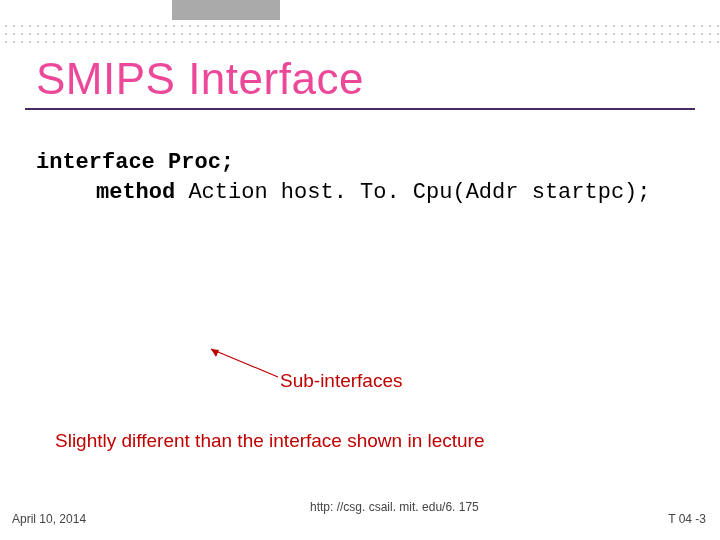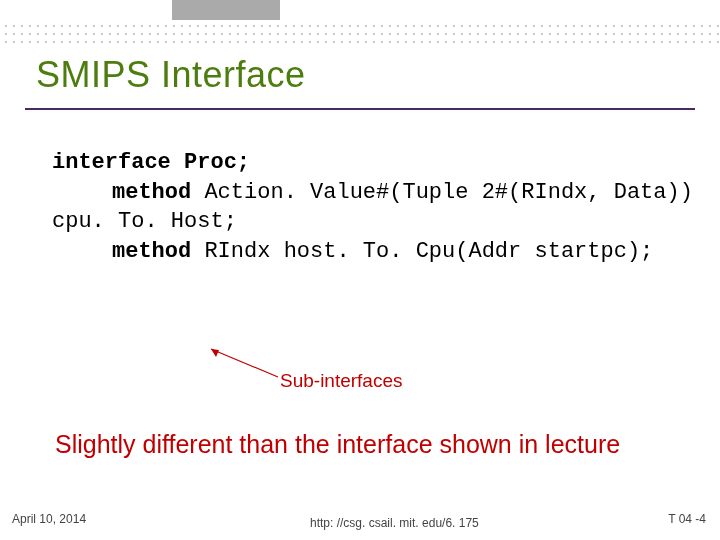--- a/index.html
+++ b/index.html
@@ -26,43 +26,42 @@
     width: 720px;
     height: 24px;
     background-image: radial-gradient(circle, #c9c9c9 1px, transparent 1px);
     background-size: 8px 8px;
     background-position: 2px 2px;
   }
   .title {
     position: absolute;
     top: 54px;
     left: 36px;
-    font-size: 36px;
-    color: #4d7c0f;
+    font-size: 44px;
+    color: #ec4899;
     font-weight: 400;
     letter-spacing: 0.5px;
   }
   .title-underline {
     position: absolute;
     top: 108px;
     left: 25px;
     width: 670px;
     height: 2px;
     background: #4b2a63;
   }
   .code-block {
     position: absolute;
     top: 148px;
     left: 36px;
     width: 660px;
     font-family: "Courier New", Courier, monospace;
     font-size: 22px;
     line-height: 1.35;
     color: #000;
-    margin-left: 16px;
   }
   .code-block .kw { font-weight: bold; }
   .indent { display: inline-block; width: 60px; }
   .annotation {
     position: absolute;
     top: 370px;
     left: 280px;
     font-size: 19px;
     color: #c00000;
   }
@@ -71,33 +70,33 @@
     top: 345px;
     left: 203px;
     width: 80px;
     height: 35px;
     pointer-events: none;
   }
   .note {
     position: absolute;
     top: 430px;
     left: 55px;
-    font-size: 25px;
+    font-size: 19px;
     color: #c00000;
   }
   .footer-date {
     position: absolute;
     bottom: 14px;
     left: 12px;
     font-size: 12px;
     color: #444;
   }
   .footer-url {
     position: absolute;
-    bottom: 10px;
+    bottom: 26px;
     left: 274px;
     font-size: 12px;
     color: #444;
     padding-left: 36px;
   }
   .footer-page {
     position: absolute;
     bottom: 14px;
     right: 14px;
     font-size: 12px;
@@ -108,28 +107,27 @@
 <body>
 
 <div class="top-bar"></div>
 <div class="dotted-strip"></div>
 
 <div class="title">SMIPS Interface</div>
 <div class="title-underline"></div>
 
 <div class="code-block">
   <div><span class="kw">interface Proc;</span></div>
-  <div><span class="indent"></span><span class="kw">method</span><span> Action. Value#(Tuple 2#(RIndx, Data)) cpu. To. Host;</span></div>
-  <div><span class="indent"></span><span class="kw">method</span><span> RIndx host. To. Cpu(Addr startpc);</span></div>
+  <div><span class="indent"></span><span class="kw">method</span><span> Action host. To. Cpu(Addr startpc);</span></div>
 </div>
 
 <svg class="arrow-svg" viewBox="0 0 80 35">
   <line x1="75" y1="32" x2="8" y2="4" stroke="#c00000" stroke-width="1.2"></line>
   <polygon points="8,4 16,5 13,12" fill="#c00000"></polygon>
 </svg>
 
 <div class="annotation">Sub-interfaces</div>
 
 <div class="note">Slightly different than the interface shown in lecture</div>
 
 <div class="footer-date">April 10, 2014</div>
 <div class="footer-url">http: //csg. csail. mit. edu/6. 175</div>
-<div class="footer-page">T 04 -4</div>
+<div class="footer-page">T 04 -3</div>
 
 </body></html>

